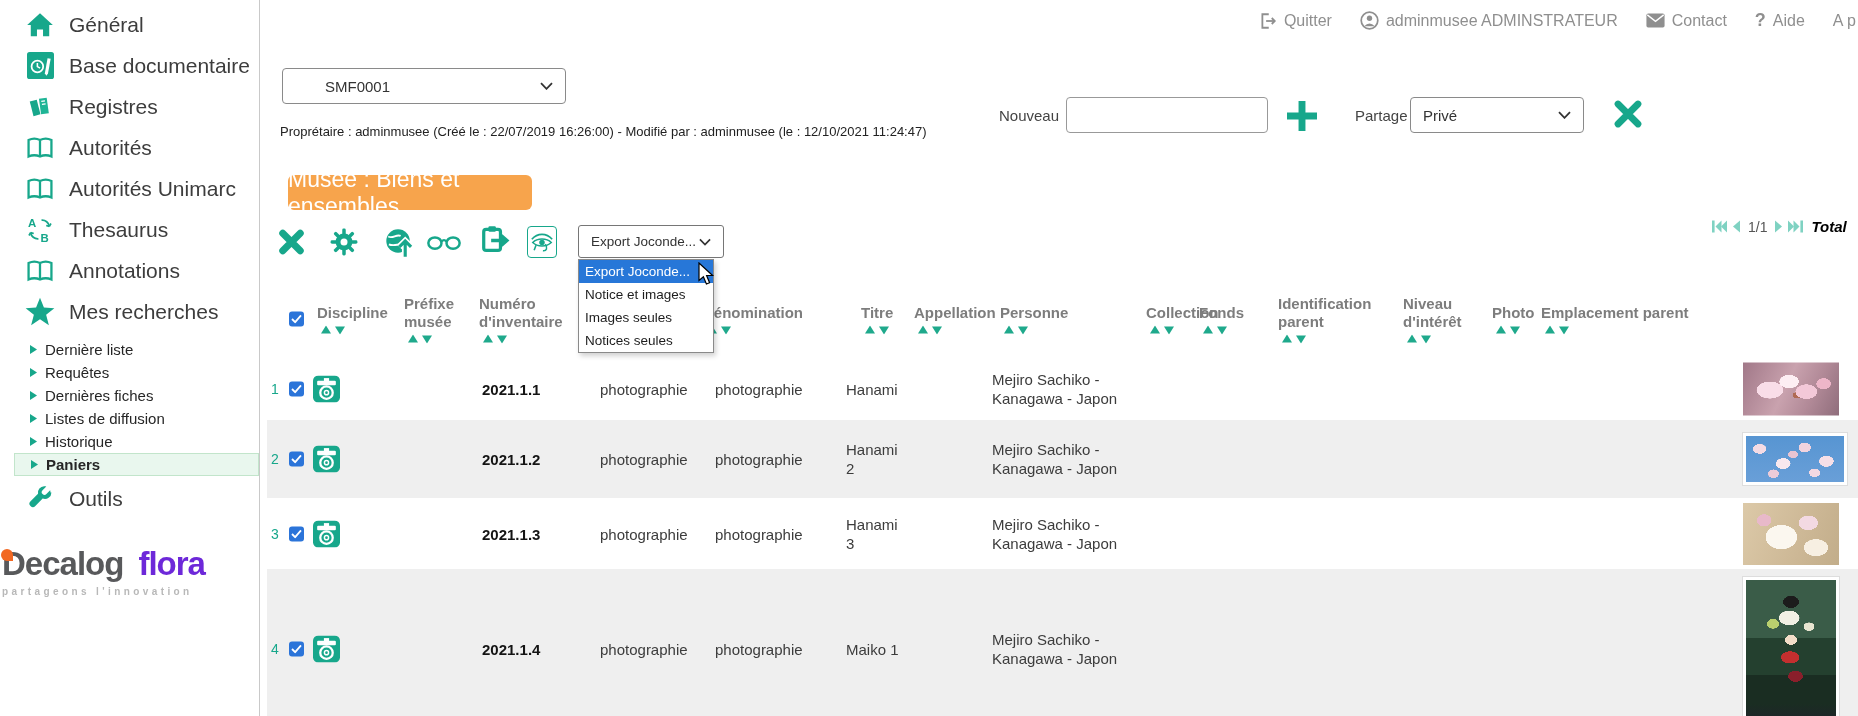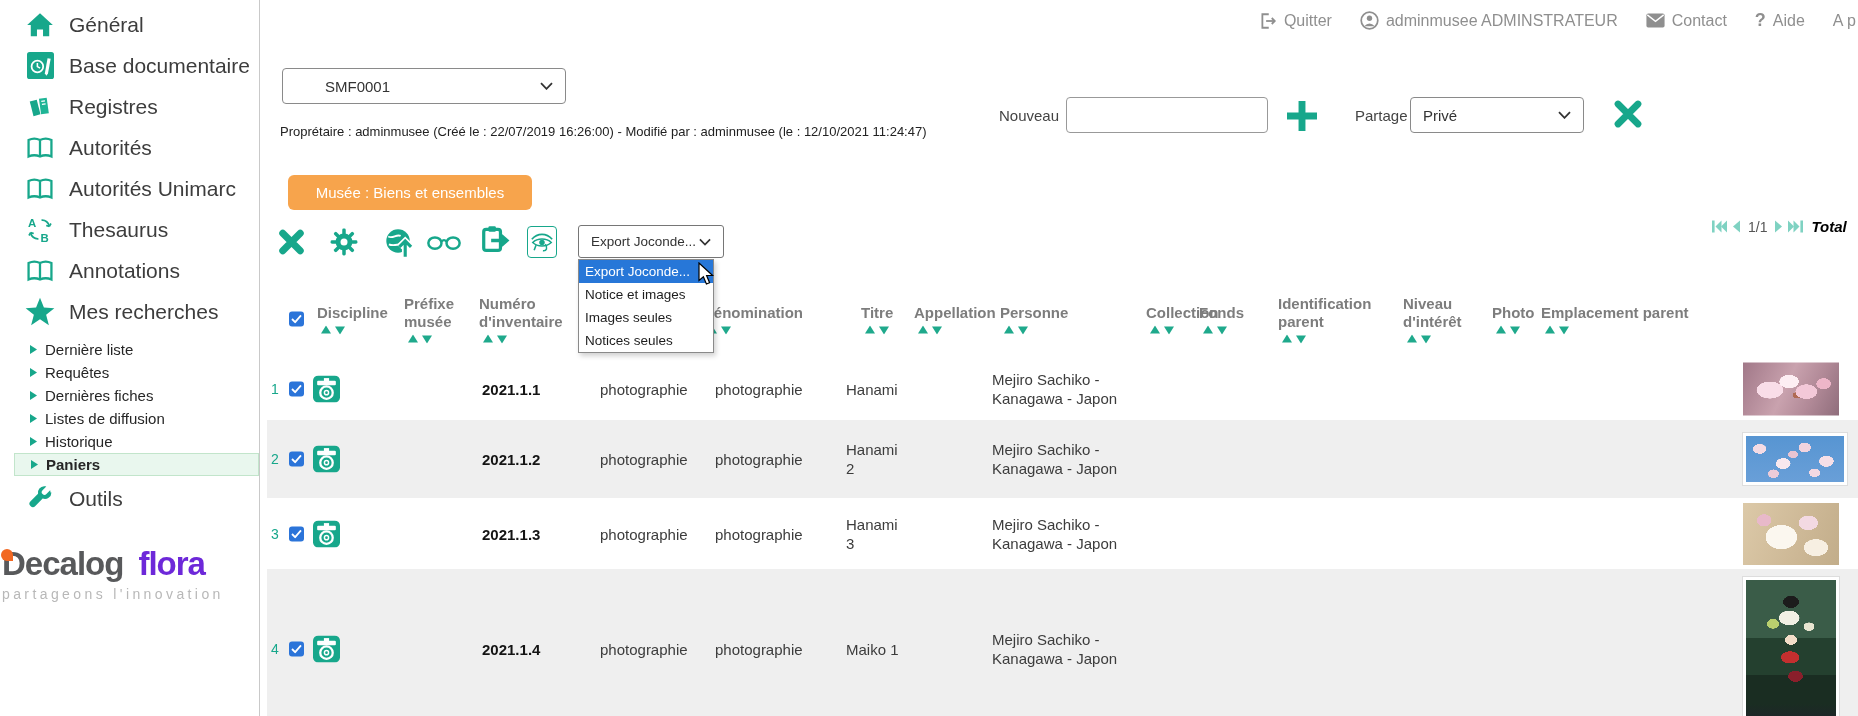--- a/index.html
+++ b/index.html
@@ -14,35 +14,35 @@
   .sidebar{position:absolute;left:0;top:0;width:260px;height:716px;border-right:1px solid #c9c9c9;background:#fff;padding-top:4px;box-sizing:border-box;}
   .nav-item{height:41px;display:flex;align-items:center;gap:13px;padding-left:24px;font-size:21px;color:#3d3d3d;cursor:pointer;}
   .nav-item .ic{width:32px;display:flex;justify-content:center;}
   .sub-list{margin-top:6px;}
   .sub-item{height:23px;display:flex;align-items:center;gap:8px;padding-left:30px;font-size:15px;color:#262626;cursor:pointer;}
   .sub-item.active{font-weight:bold;background:#e9f7ee;border:1px solid #c2e5cb;box-sizing:border-box;margin-left:14px;padding-left:16px;}
   .logo{margin-top:26px;padding-left:2px;position:relative;}
   .logo-line{font-size:33px;font-weight:bold;letter-spacing:-1px;color:#58595b;white-space:nowrap;}
   .logo-line .prod{color:#6d28d9;margin-left:15px;}
   .logo-mark{position:absolute;left:1px;top:4px;width:12px;height:12px;background:#f26822;border-radius:7px 7px 0 7px;}
-  .tagline{font-size:14px;letter-spacing:3.4px;color:#b8b8b8;margin-top:3px;white-space:nowrap;}
+  .tagline{font-size:10px;letter-spacing:3.4px;color:#b8b8b8;margin-top:3px;white-space:nowrap;font-weight:bold;}
   
   .main{position:absolute;left:261px;top:0;width:1597px;height:716px;}
   .selbox{position:absolute;box-sizing:border-box;border:1px solid #8a8a8a;border-radius:4px;background:#fff;
           display:flex;align-items:center;justify-content:space-between;padding:0 12px;font-size:15px;color:#333;cursor:pointer;}
   .basket-select{left:21px;top:68px;width:284px;height:36px;padding-left:42px;}
   .owner-line{position:absolute;left:19px;top:124px;font-size:13px;color:#222;}
   .nouveau-label{position:absolute;left:738px;top:107px;font-size:15px;color:#444;}
   .nouveau-input{position:absolute;left:805px;top:97px;width:202px;height:36px;box-sizing:border-box;border:1px solid #999;border-radius:4px;background:#fff;cursor:text;}
   .plus-btn{position:absolute;left:1023px;top:98px;cursor:pointer;}
   .partage-label{position:absolute;left:1094px;top:107px;font-size:15px;color:#444;}
   .partage-select{left:1149px;top:97px;width:174px;height:36px;}
   .clear-btn{position:absolute;left:1352px;top:99px;cursor:pointer;}
   .tab{position:absolute;left:27px;top:175px;width:244px;height:35px;background:#f7a44c;border-radius:6px;
-       color:#fff;font-size:15px;display:flex;align-items:center;justify-content:center;cursor:pointer;}
+       color:#fff;font-size:23px;display:flex;align-items:center;justify-content:center;cursor:pointer;}
   
   .tool{position:absolute;top:228px;cursor:pointer;}
   .tool.x{left:16px;} .tool.gear{left:69px;} .tool.globe{left:123px;} .tool.glasses{left:166px;top:234px;}
   .tool.clip{left:219px;top:225px;} 
   .eyebox{position:absolute;left:266px;top:226px;width:30px;height:32px;border:1.5px solid #17a78b;border-radius:4px;
           display:flex;align-items:center;justify-content:center;cursor:pointer;box-sizing:border-box;}
   .export-select{left:317px;top:225px;width:146px;height:33px;border-radius:3px;border:1px solid #767676;font-size:13.5px;}
   .menu{position:absolute;left:317px;top:259px;width:134px;background:#fff;border:1px solid #8a8a8a;z-index:20;
         font-size:13.5px;box-shadow:2px 3px 5px rgba(0,0,0,.18);}
   .opt{height:23px;line-height:23px;padding:0 6px;color:#1d1d1d;cursor:pointer;white-space:nowrap;overflow:hidden;}

